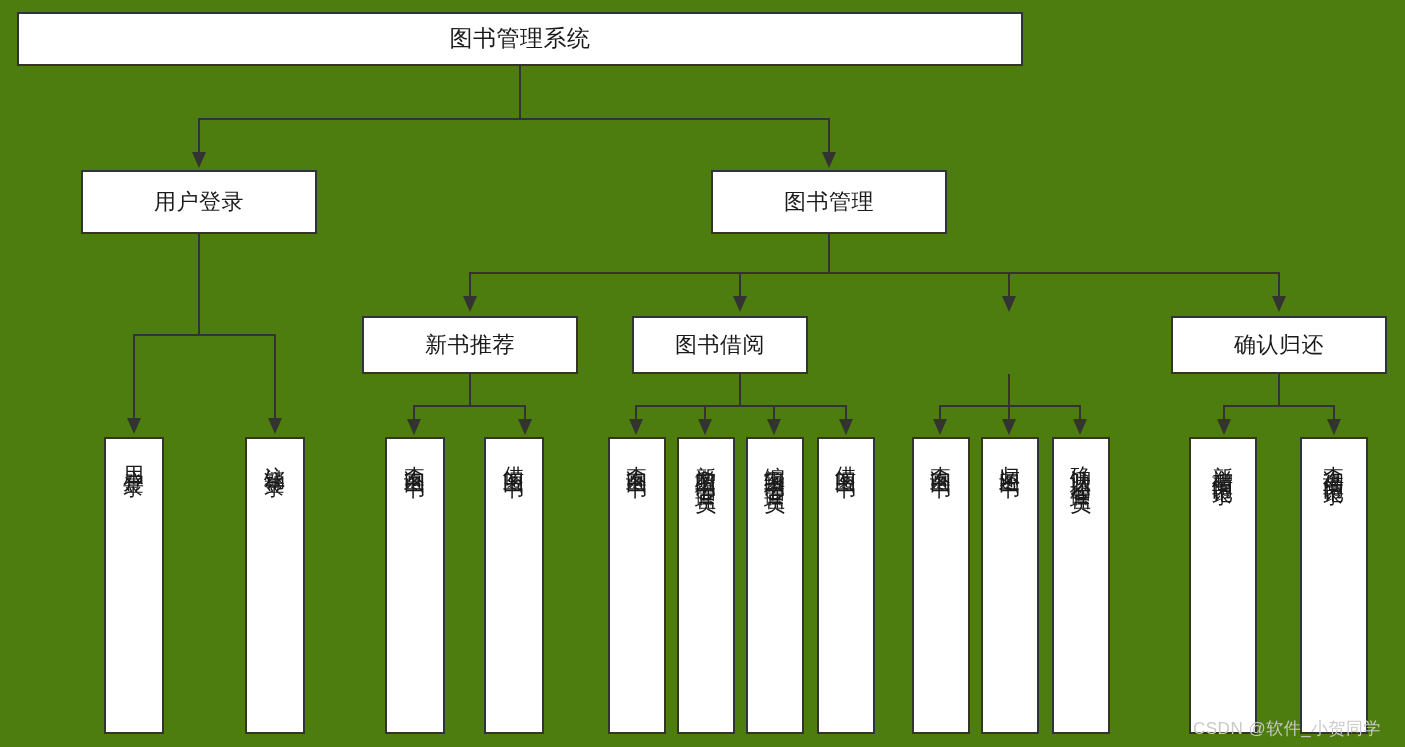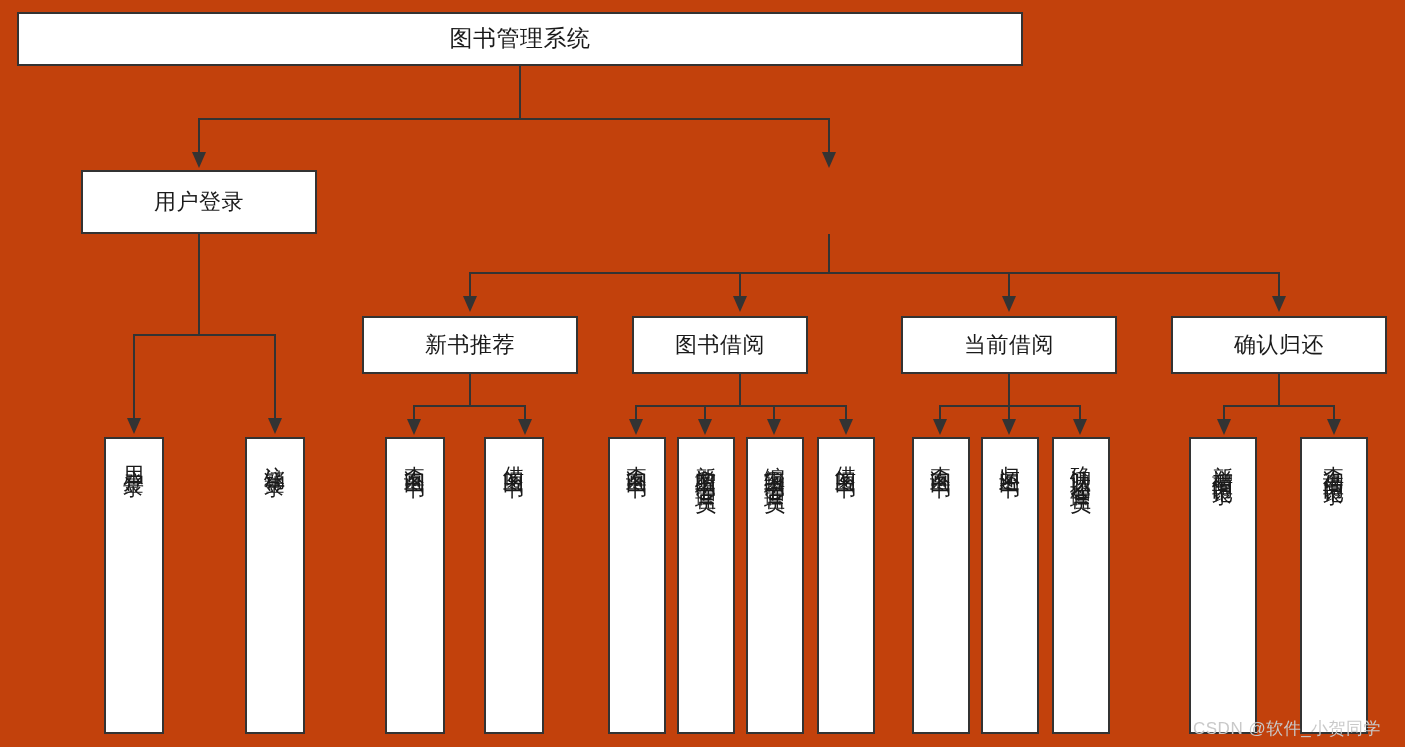--- a/index.html
+++ b/index.html
@@ -5,21 +5,21 @@
 <style>
   html,body{margin:0;padding:0;background:#ffffff;}
   body{
     font-family:"Liberation Sans","DejaVu Sans",sans-serif;
     -webkit-font-smoothing:antialiased;
   }
   #diagram{
     position:relative;
     width:1405px;
     height:747px;
-    background:#c2410c;
+    background:#4d7c0f;
     overflow:hidden;
   }
   
   .node{
     position:absolute;
     box-sizing:border-box;
     border:2px solid #333333;
     background:#ffffff;
     display:flex;
     align-items:center;
@@ -88,20 +88,23 @@
 
   <div class="edge vline" style="left:519px; top:66px; width:2px; height:53px;"></div>
   <div class="edge hline" style="left:198px; top:118px; width:632px; height:2px;"></div>
   <div class="edge vline" style="left:198px; top:118px; width:2px; height:36px;"></div>
   <div class="arrow" style="left:192px; top:152px;"></div>
   <div class="edge vline" style="left:828px; top:118px; width:2px; height:36px;"></div>
   <div class="arrow" style="left:822px; top:152px;"></div>
 
   <div class="node h" style="left:81px; top:170px; width:236px; height:64px;">
     <span class="label">用户登录</span>
+  </div>
+  <div class="node h" style="left:711px; top:170px; width:236px; height:64px;">
+    <span class="label">图书管理</span>
   </div>
 
   <div class="edge vline" style="left:198px; top:234px; width:2px; height:101px;"></div>
   <div class="edge hline" style="left:133px; top:334px; width:143px; height:2px;"></div>
   <div class="edge vline" style="left:133px; top:334px; width:2px; height:86px;"></div>
   <div class="arrow" style="left:127px; top:418px;"></div>
   <div class="edge vline" style="left:274px; top:334px; width:2px; height:86px;"></div>
   <div class="arrow" style="left:268px; top:418px;"></div>
 
   <div class="edge vline" style="left:828px; top:234px; width:2px; height:39px;"></div>
@@ -114,23 +117,20 @@
   <div class="arrow" style="left:1002px; top:296px;"></div>
   <div class="edge vline" style="left:1278px; top:272px; width:2px; height:26px;"></div>
   <div class="arrow" style="left:1272px; top:296px;"></div>
 
   <div class="node h" style="left:362px; top:316px; width:216px; height:58px;font-family:Liberation Serif, serif;">
     <span class="label">新书推荐</span>
   </div>
   <div class="node h" style="left:632px; top:316px; width:176px; height:58px;">
     <span class="label">图书借阅</span>
   </div>
-  <div class="node h" style="left:901px; top:316px; width:216px; height:58px;">
-    <span class="label">当前借阅</span>
-  </div>
   <div class="node h" style="left:1171px; top:316px; width:216px; height:58px;">
     <span class="label">确认归还</span>
   </div>
 
   <div class="edge vline" style="left:469px; top:374px; width:2px; height:32px;"></div>
   <div class="edge hline" style="left:413px; top:405px; width:113px; height:2px;"></div>
   <div class="edge vline" style="left:413px; top:405px; width:2px; height:16px;"></div>
   <div class="arrow" style="left:407px; top:419px;"></div>
   <div class="edge vline" style="left:524px; top:405px; width:2px; height:16px;"></div>
   <div class="arrow" style="left:518px; top:419px;"></div>

